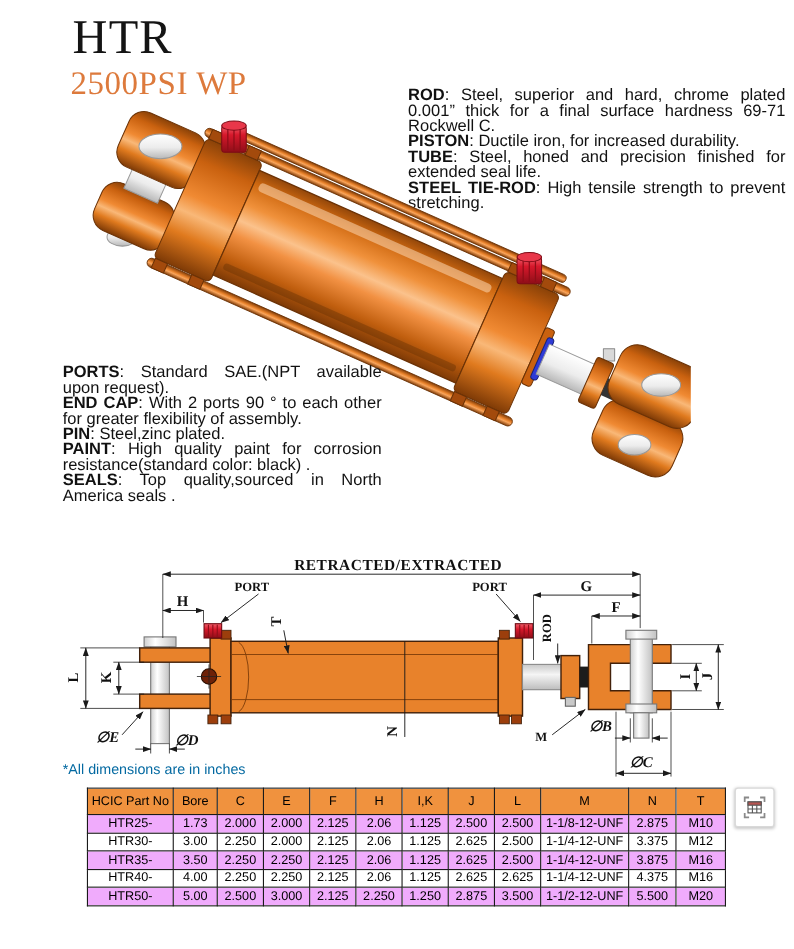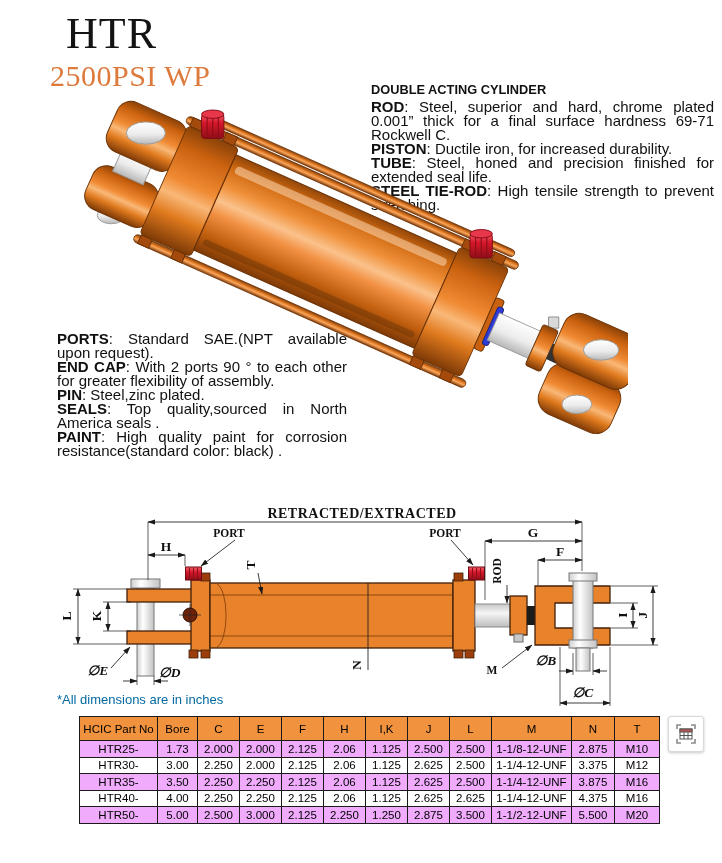--- a/index.html
+++ b/index.html
@@ -1,21 +1,21 @@
 <!DOCTYPE html>
 <html><head>
 <meta charset="utf-8">
 <style>
   html,body{margin:0;padding:0;background:#ffffff;}
   .page{position:relative;width:722px;height:863px;background:#ffffff;overflow:hidden;
         font-family:"Liberation Sans",sans-serif;color:#111;text-decoration:underline;}
 
   .title{position:absolute;left:66px;top:8px;font-family:"Liberation Serif",serif;
          font-size:44px;font-weight:400;color:#141414;letter-spacing:1px;}
-  .subtitle{position:absolute;left:50px;top:59px;font-family:"Liberation Serif",serif;
+  .subtitle{position:absolute;left:64px;top:59px;font-family:"Liberation Serif",serif;
             font-size:30px;color:#DD7A3C;letter-spacing:0.5px;}
 
   .specs-right{position:absolute;left:371px;top:80px;width:343px;}
   .specs-left{position:absolute;left:57px;top:332px;width:290px;}
   .spec-heading{font-size:12.8px;font-weight:bold;line-height:19.6px;margin:0;}
   .spec{margin:0;font-size:15px;line-height:14px;text-align:justify;}
   .spec b{font-weight:bold;}
 
   .illustration{position:absolute;left:80px;top:98px;width:548px;height:345px;}
 
@@ -47,21 +47,20 @@
 </style>
 </head>
 <body>
 
 <div class="page">
 
   <div class="title">HTR</div>
   <div class="subtitle">2500PSI WP</div>
 
   <div class="specs-right">
-    <p class="spec-heading">DOUBLE ACTING CYLINDER</p>
     <div>
         <p class="spec"><b>ROD</b><span>: Steel, superior and hard, chrome plated 0.001” thick for a final surface hardness 69-71 Rockwell C.</span></p>
         <p class="spec"><b>PISTON</b><span>: Ductile iron, for increased durability.</span></p>
         <p class="spec"><b>TUBE</b><span>: Steel, honed and precision finished for extended seal life.</span></p>
         <p class="spec"><b>STEEL TIE-ROD</b><span>: High tensile strength to prevent stretching.</span></p>
       </div>
   </div>
 
   <svg class="illustration" viewBox="0 0 548 345" xmlns="http://www.w3.org/2000/svg">
     <defs>
@@ -153,22 +152,22 @@
       <rect x="524" y="-52" width="90" height="62" rx="18" fill="url(#gCap)" stroke="#6b3206"></rect>
       <ellipse cx="572" cy="-24" rx="19" ry="11" transform="rotate(-24 572 -24)" fill="url(#gPin)" stroke="#999"></ellipse>
     </g>
   </svg>
 
   <div class="specs-left">
     <div>
         <p class="spec"><b>PORTS</b><span>: Standard SAE.(NPT available upon request).</span></p>
         <p class="spec"><b>END CAP</b><span>: With 2 ports 90 ° to each other for greater flexibility of assembly.</span></p>
         <p class="spec"><b>PIN</b><span>: Steel,zinc plated.</span></p>
+        <p class="spec"><b>PAINT</b><span>: High quality paint for corrosion resistance(standard color: black) .</span></p>
         <p class="spec"><b>SEALS</b><span>: Top quality,sourced in North America seals .</span></p>
-        <p class="spec"><b>PAINT</b><span>: High quality paint for corrosion resistance(standard color: black) .</span></p>
       </div>
   </div>
 
   <svg class="drawing" viewBox="0 0 665 205" xmlns="http://www.w3.org/2000/svg">
     <defs>
       <marker id="arr" viewBox="0 0 10 7" refX="9.5" refY="3.5" markerWidth="9" markerHeight="6.3" orient="auto-start-reverse">
           <path d="M0,0 L10,3.5 L0,7 Z" fill="#1a1a1a"></path>
         </marker>
       <linearGradient id="gPin2" x1="0" y1="0" x2="1" y2="0">
         <stop offset="0" stop-color="#cfcfcf"></stop>

